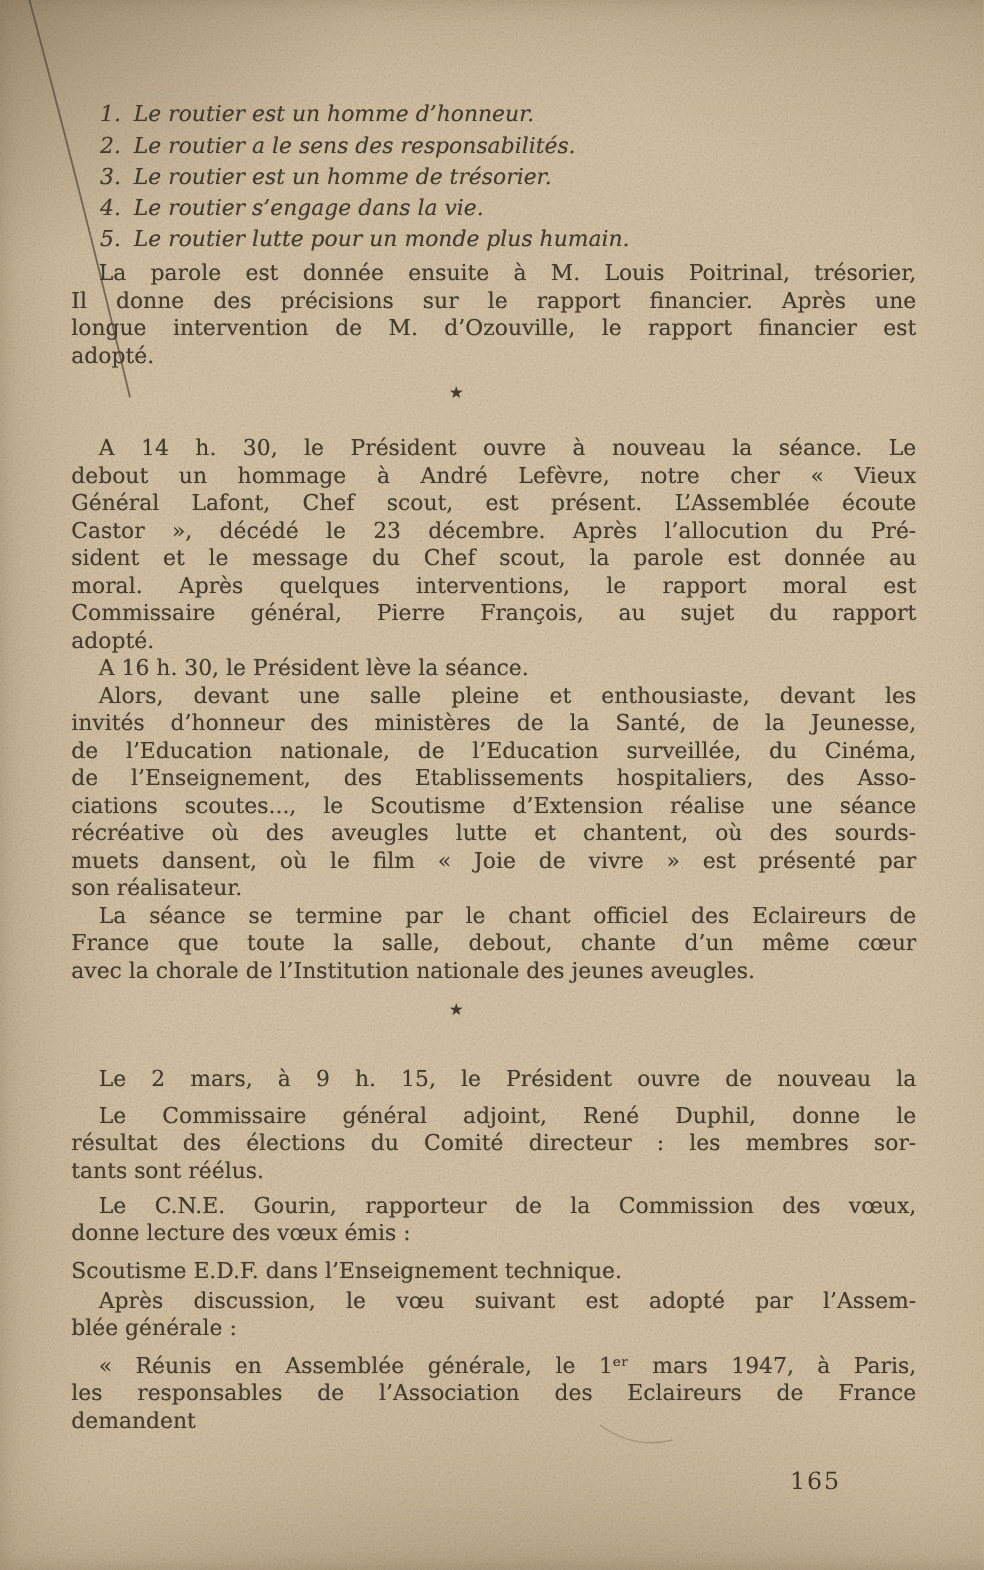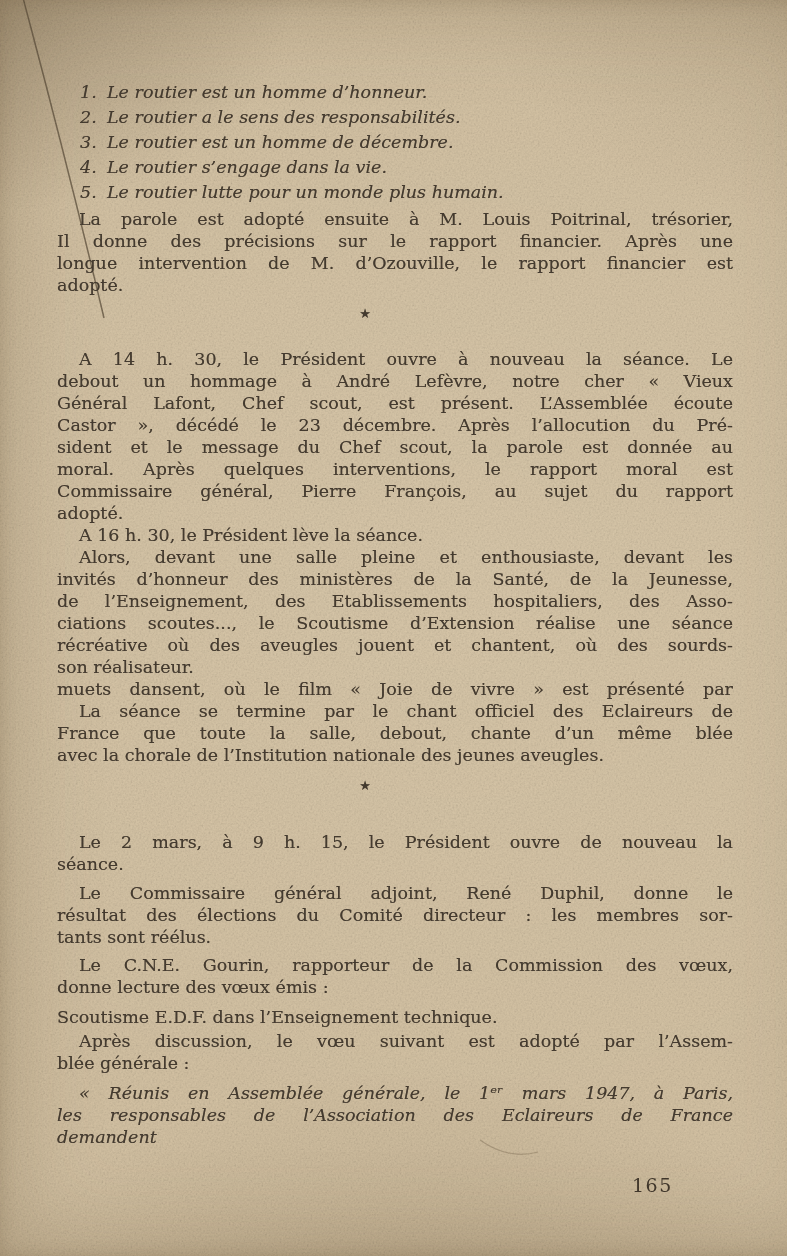--- a/index.html
+++ b/index.html
@@ -54,21 +54,21 @@
 
   .para { font-size: 17.5px; }
   .para .line {
     line-height: 22px;
     text-align: justify;
     text-align-last: justify;
   }
   .para .line.first { text-indent: 22px; }
   .para .line.last  { text-align-last: left; }
   .para em { font-style: italic; }
-  .para.italic { font-style: italic; }
+  .para.italic { }
 
   .sep {
     height: 18px;
     line-height: 18px;
     text-align: center;
     padding-right: 60px;
   }
   .sep .star { font-size: 13px; letter-spacing: 0; }
 
   
@@ -100,26 +100,26 @@
   <svg class="overlay" width="787" height="1256" viewBox="0 0 787 1256">
     <path d="M 22 -6 C 42 70, 66 158, 104 318" fill="none" stroke="#5a4c39" stroke-width="1.5" opacity="0.72"></path>
     <path d="M 480 1140 q 28 20 58 12" fill="none" stroke="#7a6a50" stroke-width="1.2" opacity="0.40"></path>
     <path d="M 1032 -10 L 1032 -10" fill="none" stroke="none"></path>
   </svg>
 
   <div class="text-block" id="content">
       <div class="block list">
         <div class="list-line"><span class="num">1.</span><span>Le routier est un homme d’honneur.</span></div>
         <div class="list-line"><span class="num">2.</span><span>Le routier a le sens des responsabilités.</span></div>
-        <div class="list-line"><span class="num">3.</span><span>Le routier est un homme de décembre.</span></div>
+        <div class="list-line"><span class="num">3.</span><span>Le routier est un homme de trésorier.</span></div>
         <div class="list-line"><span class="num">4.</span><span>Le routier s’engage dans la vie.</span></div>
         <div class="list-line"><span class="num">5.</span><span>Le routier lutte pour un monde plus humain.</span></div>
       </div>
       <div class="block para">
-        <div class="line first">La parole est adopté ensuite à M. Louis Poitrinal, trésorier,</div>
+        <div class="line first">La parole est donnée ensuite à M. Louis Poitrinal, trésorier,</div>
         <div class="line">Il donne des précisions sur le rapport financier. Après une</div>
         <div class="line">longue intervention de M. d’Ozouville, le rapport financier est</div>
         <div class="line last">adopté.</div>
       </div>
       <div class="block sep"><span class="star">★</span></div>
       <div class="block para">
         <div class="line first">A 14 h. 30, le Président ouvre à nouveau la séance. Le</div>
         <div class="line">debout un hommage à André Lefèvre, notre cher « Vieux</div>
         <div class="line">Général Lafont, Chef scout, est présent. L’Assemblée écoute</div>
         <div class="line">Castor », décédé le 23 décembre. Après l’allocution du Pré-</div>
@@ -127,35 +127,35 @@
         <div class="line">moral. Après quelques interventions, le rapport moral est</div>
         <div class="line">Commissaire général, Pierre François, au sujet du rapport</div>
         <div class="line last">adopté.</div>
       </div>
       <div class="block para">
         <div class="line first last">A 16 h. 30, le Président lève la séance.</div>
       </div>
       <div class="block para">
         <div class="line first">Alors, devant une salle pleine et enthousiaste, devant les</div>
         <div class="line">invités d’honneur des ministères de la Santé, de la Jeunesse,</div>
+        <div class="line">de l’Education nationale, de l’Education surveillée, du Cinéma,</div>
         <div class="line">de l’Enseignement, des Etablissements hospitaliers, des Asso-</div>
         <div class="line">ciations scoutes..., le Scoutisme d’Extension réalise une séance</div>
-        <div class="line">récréative où des aveugles jouent et chantent, où des sourds-</div>
+        <div class="line">récréative où des aveugles lutte et chantent, où des sourds-</div>
+        <div class="line">muets dansent, où le film « Joie de vivre » est présenté par</div>
         <div class="line last">son réalisateur.</div>
-        <div class="line">muets dansent, où le film « Joie de vivre » est présenté par</div>
       </div>
       <div class="block para">
         <div class="line first">La séance se termine par le chant officiel des Eclaireurs de</div>
-        <div class="line">France que toute la salle, debout, chante d’un même blée</div>
+        <div class="line">France que toute la salle, debout, chante d’un même cœur</div>
         <div class="line last">avec la chorale de l’Institution nationale des jeunes aveugles.</div>
       </div>
       <div class="block sep"><span class="star">★</span></div>
       <div class="block para">
         <div class="line first">Le 2 mars, à 9 h. 15, le Président ouvre de nouveau la</div>
-        <div class="line last">séance.</div>
       </div>
       <div class="block para">
         <div class="line first">Le Commissaire général adjoint, René Duphil, donne le</div>
         <div class="line">résultat des élections du Comité directeur : les membres sor-</div>
         <div class="line last">tants sont réélus.</div>
       </div>
       <div class="block para">
         <div class="line first">Le C.N.E. Gourin, rapporteur de la Commission des vœux,</div>
         <div class="line last">donne lecture des vœux émis :</div>
       </div>

